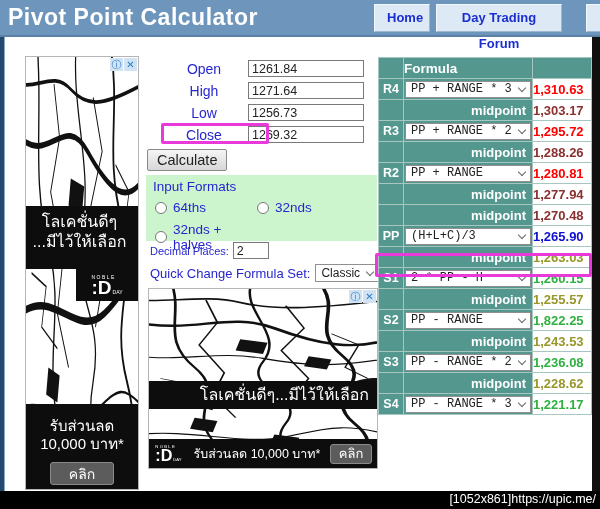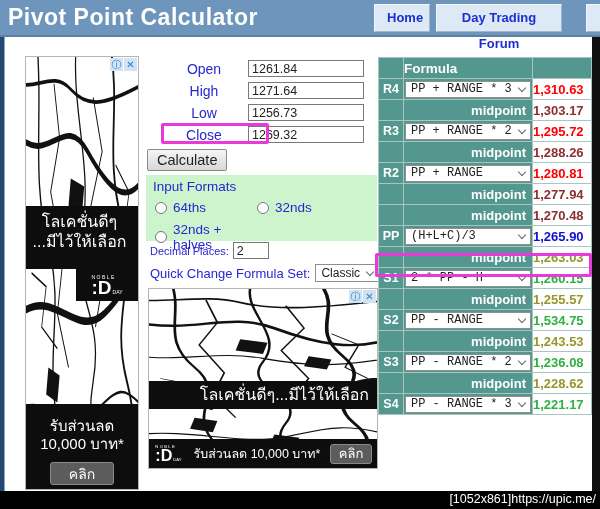--- a/index.html
+++ b/index.html
@@ -338,21 +338,21 @@
           <td class="c-val v-sm">1,255.57</td>
         </tr>
         <tr>
           <td class="c-label">S2</td>
           <td class="c-form">
             <div class="fselect">
               <span class="fs-text">PP - RANGE</span>
               <span class="chev"></span>
             </div>
           </td>
-          <td class="c-val v-s">1,534.75</td>
+          <td class="c-val v-s">1,822.25</td>
         </tr>
         <tr>
           <td class="c-label"></td>
           <td class="c-mid">midpoint</td>
           <td class="c-val v-sm">1,243.53</td>
         </tr>
         <tr>
           <td class="c-label">S3</td>
           <td class="c-form">
             <div class="fselect">

